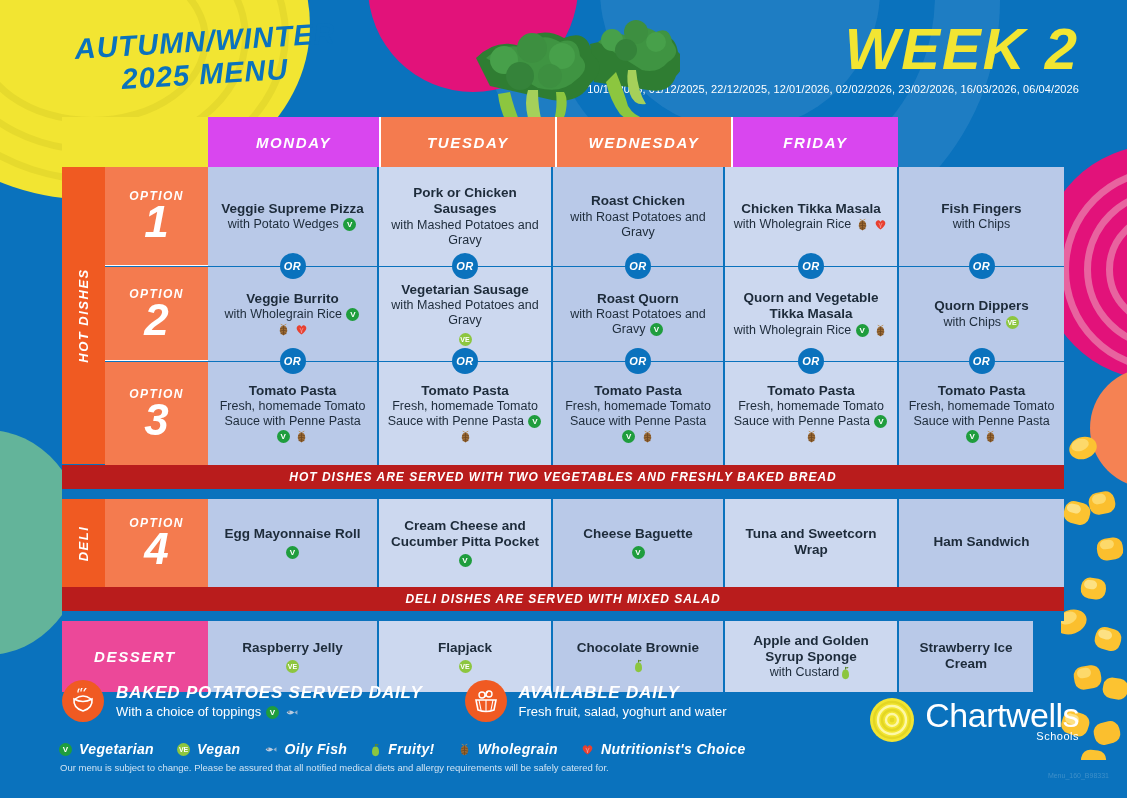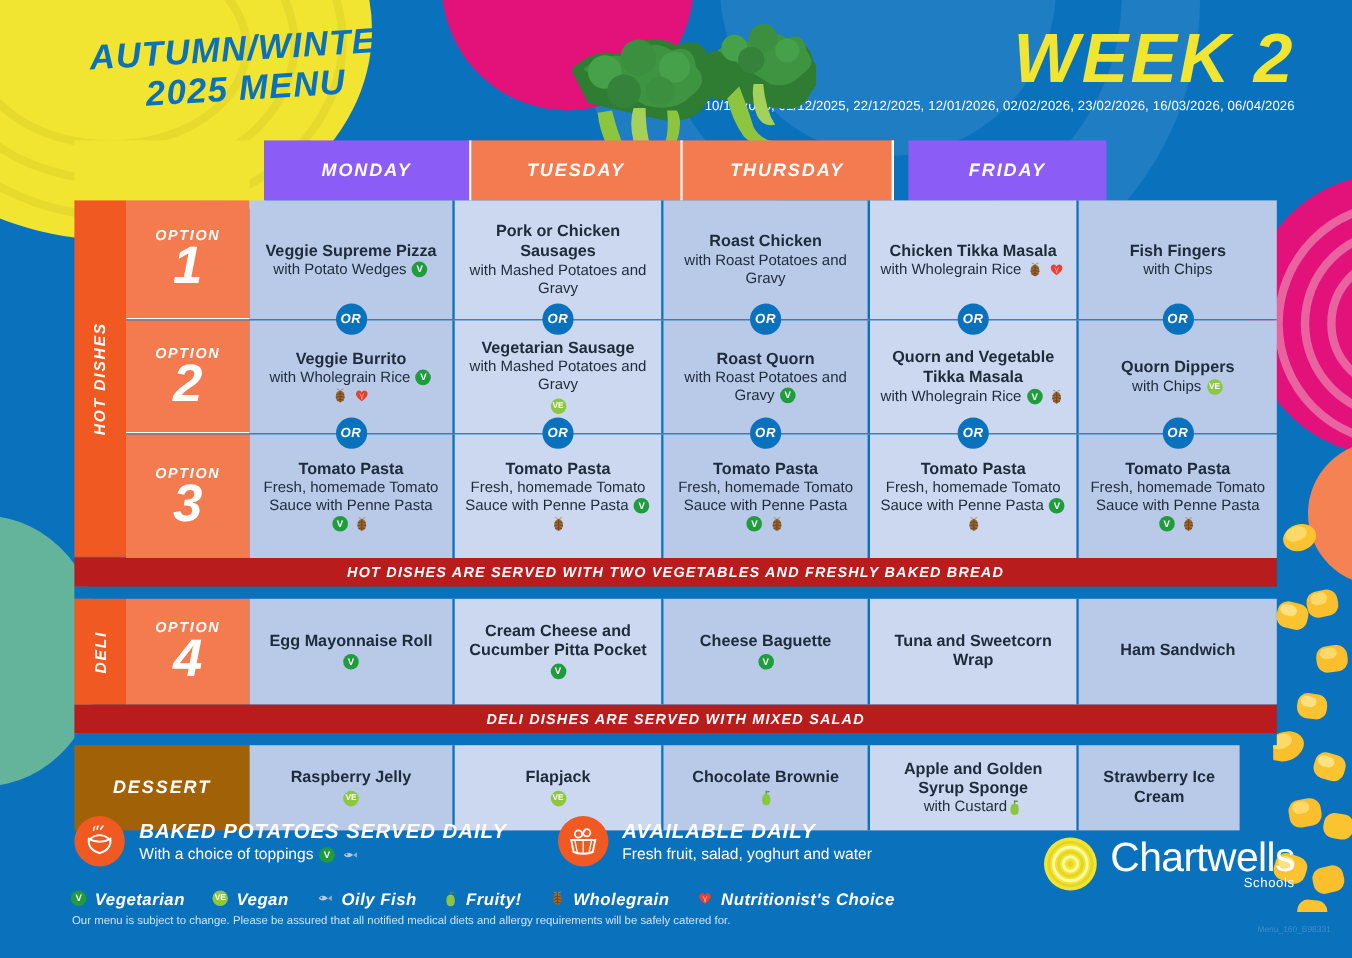--- a/index.html
+++ b/index.html
@@ -59,29 +59,29 @@
 
   .optcell{
     width:103px;background:#f47b4f;color:#fff;
     display:flex;flex-direction:column;align-items:center;justify-content:center;
     border-bottom:1px solid #ffffff;
   }
   .optcell .opt-word{font-weight:bold;font-style:italic;font-size:12px;letter-spacing:1.4px;}
   .optcell .opt-num{font-weight:bold;font-style:italic;font-size:44px;line-height:.95;margin-top:-2px;}
   .optcell.dessert{
     width:146px;font-weight:bold;font-style:italic;font-size:15px;letter-spacing:1.6px;
-    background:#a16207;
+    background:#ec4899;
   }
 
   .dayhead{
     height:50px;display:flex;align-items:center;justify-content:center;
     color:#fff;font-weight:bold;font-style:italic;font-size:15px;letter-spacing:1.6px;
     border-right:2px solid #ffffff;
   }
-  .dayhead.dark{background:#8b5cf6;margin-left:12px;}
+  .dayhead.dark{background:#d946ef;}
   .dayhead.light{background:#f47b4f;}
   .dayhead:last-child{border-right:none;}
 
   .headspacer{width:146px;background:#f2e532;height:50px;}
 
   .cell{
     background:#b9c9e8;color:#1d2b3a;
     display:flex;flex-direction:column;align-items:center;justify-content:center;
     text-align:center;padding:6px 8px;box-sizing:border-box;
     border-right:2px solid #0a72bd;position:relative;
@@ -228,21 +228,21 @@
       <path d="M116 100 q2 20 -4 34 q12 -2 14 -16 q2 -12 -2 -18 z" fill="#8cc63f"></path>
     </g>
   </svg>
 
   <div class="grid">
 
     <div class="row">
       <div class="headspacer"></div>
       <div class="dayhead dark" style="width:171px">MONDAY</div>
       <div class="dayhead light" style="width:174px">TUESDAY</div>
-      <div class="dayhead light" style="width:174px">THURSDAY</div>
+      <div class="dayhead light" style="width:174px">WEDNESDAY</div>
       <div class="dayhead dark" style="width:165px">FRIDAY</div>
     </div>
 
     <div class="row">
       <div class="sidelabel" style="height:297px">
         <span>HOT DISHES</span>
       </div>
       <div style="width:959px">
 
         <div class="row" style="height:99px">

